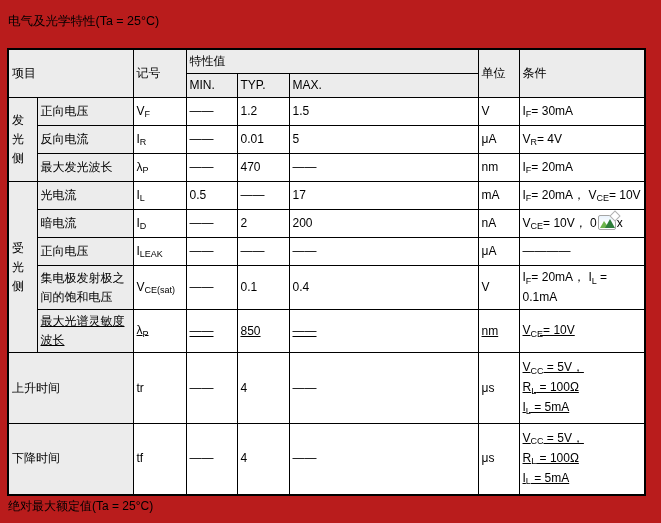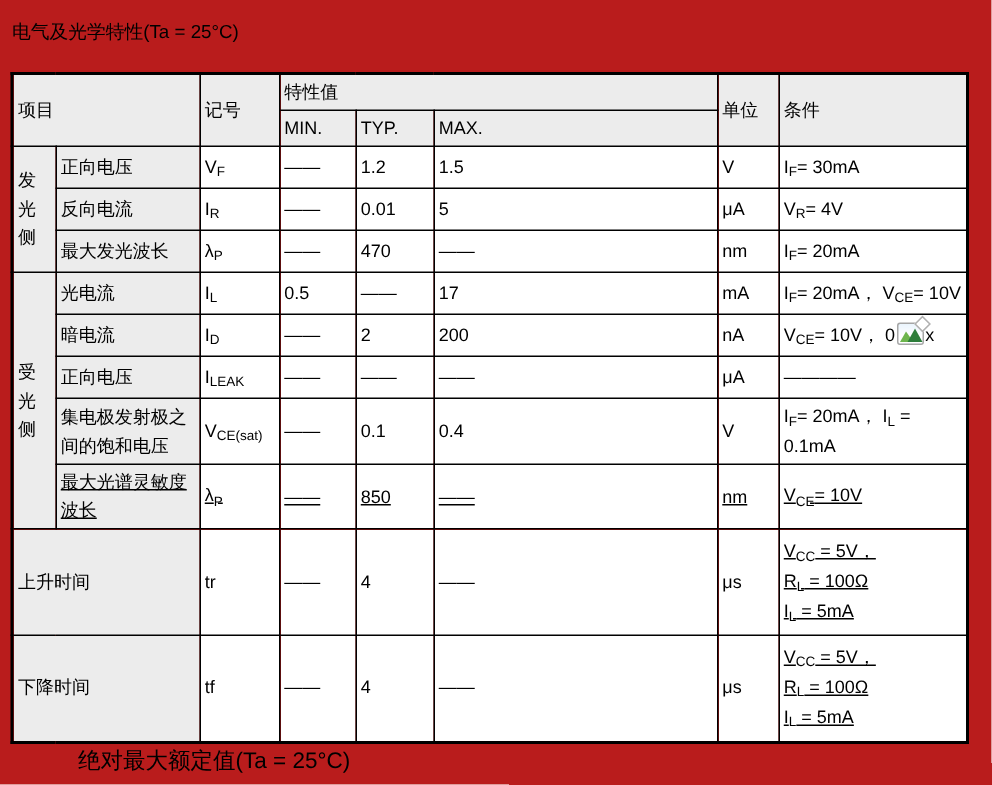--- a/index.html
+++ b/index.html
@@ -13,21 +13,21 @@
     width:661px; height:523px;
     background:#b91c1c;
     overflow:hidden;
   }
   .page-title {
     position:absolute; left:8px; top:13px;
     font-size:12.5px; color:#000;
   }
   .bottom-title {
     position:absolute; left:8px; top:498px;
-    font-size:15px; color:#000;margin-left:44px;
+    font-size:12px; color:#000;
   }
   table.spec {
     position:absolute; left:7px; top:48px;
     border-collapse:collapse;
     table-layout:fixed;
     width:637px;
     border:2px solid #000;
   }
   table.spec td, table.spec th {
     border:1px solid #000;

